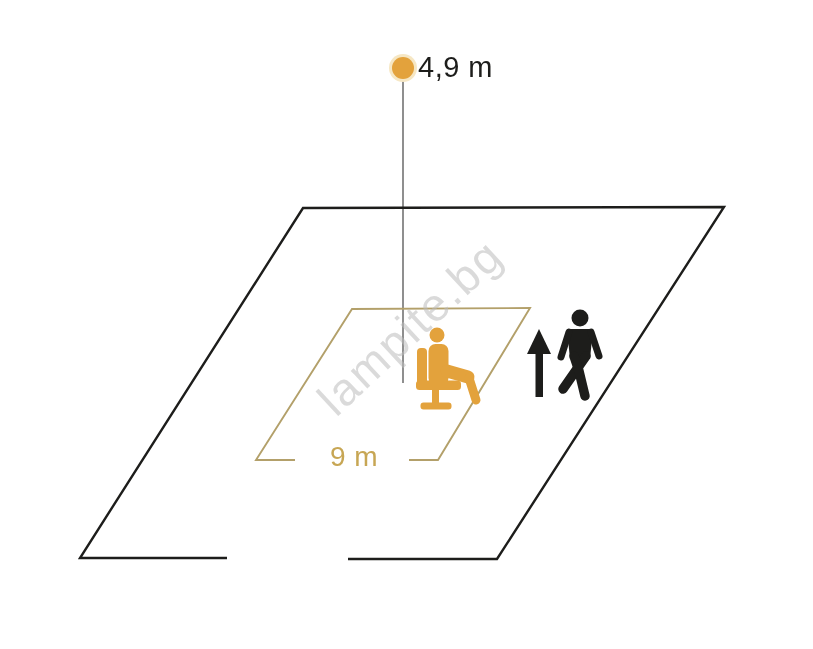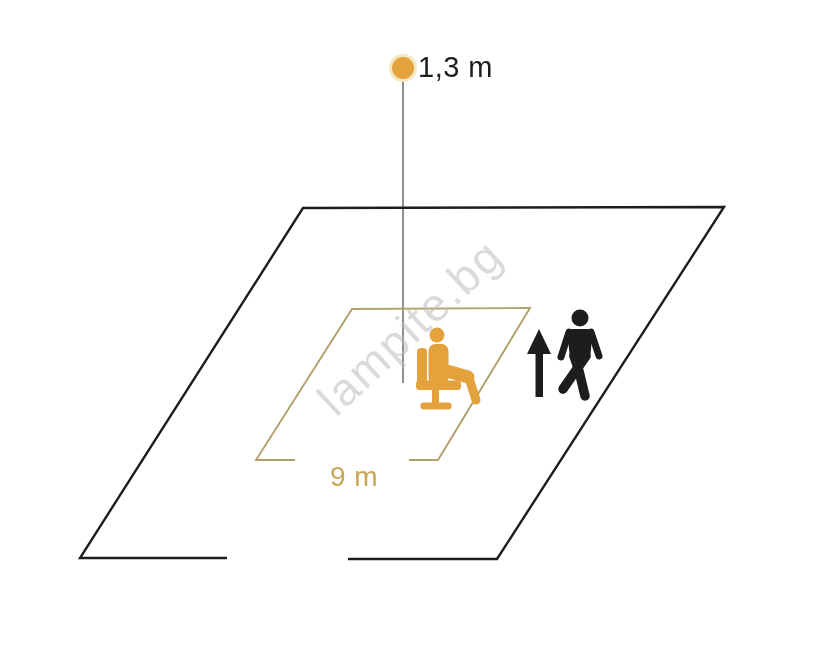--- a/index.html
+++ b/index.html
@@ -81,20 +81,20 @@
     <g color="#1d1d1b">
       <circle cx="580" cy="318" r="8.5" fill="currentColor"></circle>
       <path d="M 567,329 L 593,329 L 590,359 L 570,359 Z" fill="currentColor"></path>
       <path d="M 569,332 L 561,357" stroke="currentColor" stroke-width="7" stroke-linecap="round" fill="none"></path>
       <path d="M 591,332 L 599,356" stroke="currentColor" stroke-width="7" stroke-linecap="round" fill="none"></path>
       <path d="M 586,356 L 563,389" stroke="currentColor" stroke-width="9.5" stroke-linecap="round" fill="none"></path>
       <path d="M 574,356 L 579,371 L 585,396" stroke="currentColor" stroke-width="9.5" stroke-linecap="round" stroke-linejoin="round" fill="none"></path>
     </g>
   </svg>
 
-  <div class="label" style="left:418px; top:51px;">1,3 m</div>
+  <div class="label" style="left:418px; top:51px;">4,9 m</div>
 
-  <div class="label gold centered" style="left:354px; top:441px;margin-top:20px;">9 m</div>
+  <div class="label gold centered" style="left:354px; top:441px;">9 m</div>
 
 
   <div class="watermark">lampite.bg</div>
 
 </div>
 
 </body></html>

